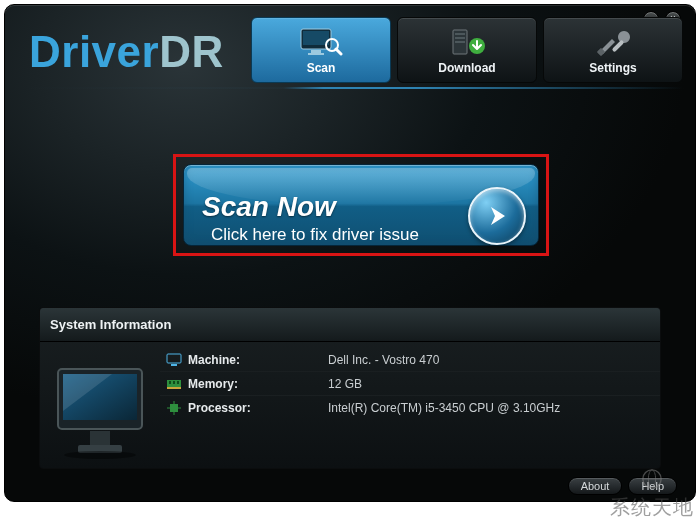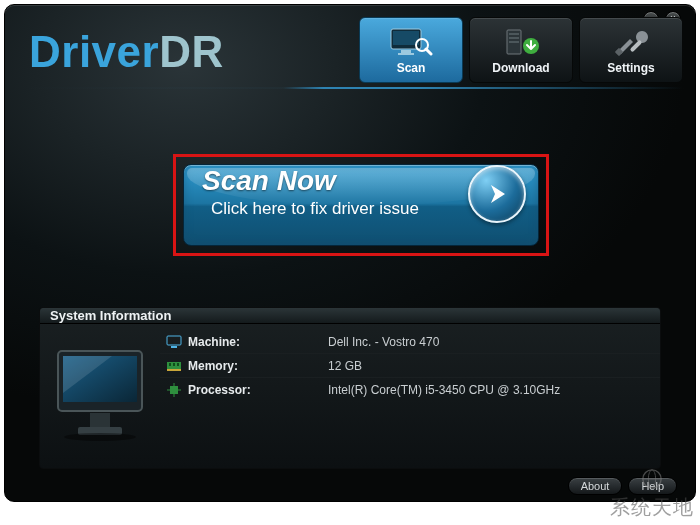--- a/index.html
+++ b/index.html
@@ -28,21 +28,21 @@
     color: #cfd3d4; font-size: 10px; line-height: 14px; text-align: center;
     cursor: pointer;
   }
   
   .logo { position: absolute; left: 24px; top: 22px; font-size: 44px; font-weight: 700; letter-spacing: 0.5px; }
   .logo .p1 { color: #3aa4dc; }
   .logo .p2 { color: #9ec4cd; }
   
   .tabs { position: absolute; right: 12px; top: 12px; display: flex; gap: 6px; }
   .tab {
-    width: 104px; height: 66px; border-radius: 6px;
+    width: 140px; height: 66px; border-radius: 6px;
     background: linear-gradient(#2c3336, #0e1315);
     border: 1px solid #060808;
     box-shadow: inset 0 1px 0 rgba(255,255,255,0.12);
     display: flex; flex-direction: column; align-items: center; justify-content: center;
     color: #d9dde0; font-size: 12px; cursor: pointer;
   }
   .tab.active {
     background: linear-gradient(#4aa9dd, #1d6a9e);
     border-color: #0a3a55;
   }
@@ -57,21 +57,21 @@
   .scanwrap {
     position: absolute; left: 168px; top: 149px; width: 376px; height: 102px;
     border: 3px solid #d81414; padding: 7px;
   }
   .scanbtn {
     width: 100%; height: 100%;
     background: linear-gradient(#2f9cd1 0%, #1c75a2 48%, #115e86 52%, #0f4f71 100%);
     border: 1px solid #05263a;
     border-radius: 8px;
     box-shadow: inset 0 1px 0 rgba(255,255,255,0.35), inset 0 0 8px rgba(23,75,107,0.5);
-    display: flex; align-items: flex-start; cursor: pointer;
+    display: flex; align-items: flex-end; cursor: pointer;
     padding: 0 12px 0 18px;
     position: relative;
   }
   .scanbtn::before {
     content:""; position:absolute; left:3px; right:3px; top:3px; height:48%;
     border-radius: 6px 6px 60% 60% / 6px 6px 100% 100%;
     background: linear-gradient(rgba(255,255,255,0.25), rgba(255,255,255,0));
     pointer-events:none;
   }
   .scantext { flex: 1; color: #fff; z-index:1;}
@@ -85,21 +85,21 @@
     display:flex; align-items:center; justify-content:center; z-index:1;
   }
   
   .sysinfo {
     position: absolute; left: 34px; right: 34px; top: 302px; height: 162px;
     border: 1px solid #0b0d0e; border-radius: 4px;
     background: linear-gradient(#1a2022, #0c1012);
     box-shadow: inset 0 1px 0 rgba(255,255,255,0.05);
   }
   .sysinfo .header {
-    height: 16px; padding: 0 10px;
+    height: 34px; padding: 0 10px;
     background: linear-gradient(#2b3538, #141a1c);
     border-bottom: 1px solid #000; border-radius: 4px 4px 0 0;
     color: #eef2f4; font-size: 13px; font-weight: 700;
     display:flex; align-items:center;
   }
   .sysinfo .body { display:flex; height: calc(100% - 22px); }
   .monitor { width: 120px; display:flex; align-items:center; justify-content:center; }
   .specs { flex:1; padding: 6px 0; }
   .specrow { display:flex; align-items:center; height: 24px; font-size: 12px; border-bottom: 1px solid #1a1f21; }
   .specrow:last-child { border-bottom: none; }

